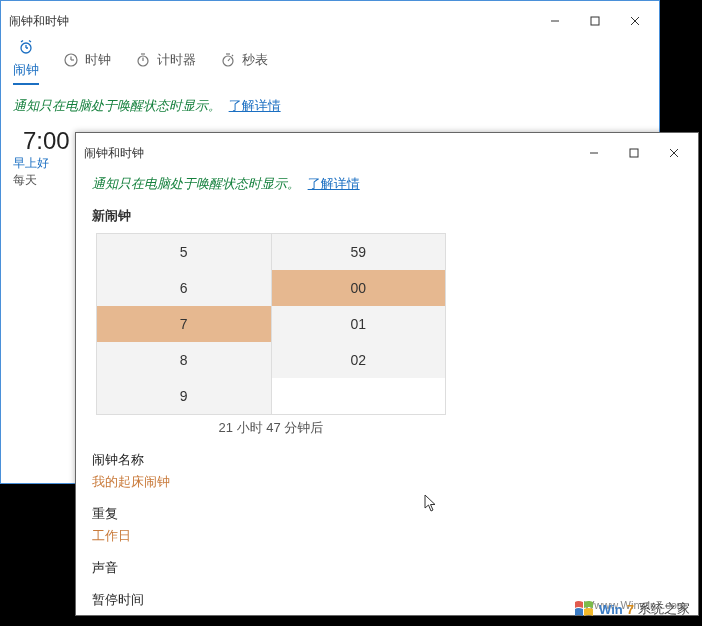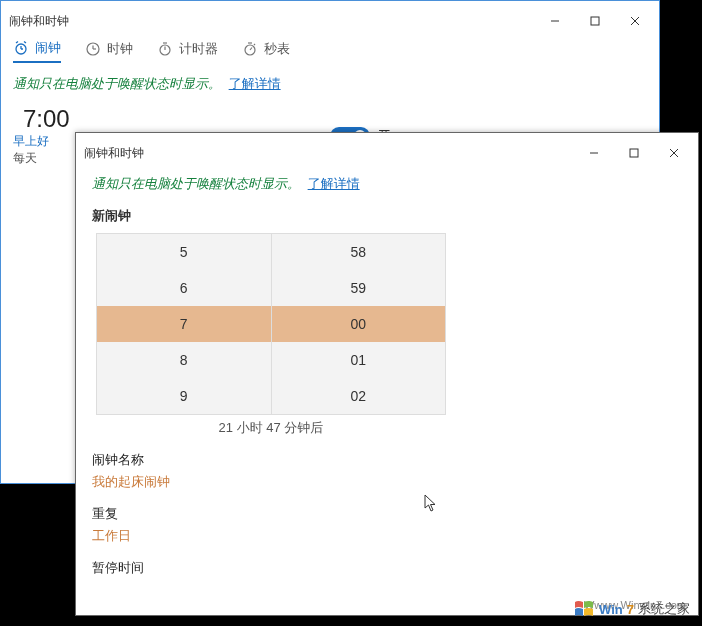--- a/index.html
+++ b/index.html
@@ -20,21 +20,21 @@
     width: 40px; height: 28px; display: flex; align-items: center; justify-content: center;
     font-size: 13px; cursor: pointer;
   }
   .win-btn svg { width: 10px; height: 10px; }
 
   .tabs {
     display: flex; gap: 24px; padding: 6px 12px; font-size: 13px; color: #555;
     align-items: center;
   }
   .tab { display: flex; align-items: center; gap: 6px; padding: 4px 0; cursor: pointer; }
-  .tab.active { color: #1b6fc2; border-bottom: 2px solid #1b6fc2; }
+  .tab.active { color: #1b6fc2; border-bottom: 2px solid #1b6fc2; flex-direction: column; }
   .tab-icon { width: 16px; height: 16px; display:inline-flex; align-items:center; justify-content:center; }
 
   .notice {
     padding: 6px 12px; font-size: 13px;
   }
   .notice-text { color: #15803d; font-style: italic; }
   .notice-link { color: #1b6fc2; text-decoration: underline; cursor: pointer; margin-left: 4px;}
 
   .alarm-row {
     display: flex; align-items: center; padding: 6px 12px; gap: 20px;
@@ -221,40 +221,40 @@
 
     <div class="picker">
       <div class="picker-col" id="hour-col">
           <div class="picker-cell">5</div>
           <div class="picker-cell">6</div>
           <div class="picker-cell selected">7</div>
           <div class="picker-cell">8</div>
           <div class="picker-cell">9</div>
         </div>
       <div class="picker-col" id="minute-col">
-          <div class="picker-cell">58</div>
           <div class="picker-cell">59</div>
           <div class="picker-cell selected">00</div>
           <div class="picker-cell">01</div>
           <div class="picker-cell">02</div>
         </div>
     </div>
     <div class="time-until">21 小时 47 分钟后</div>
 
     <div class="field">
       <div class="field-label">闹钟名称</div>
       <div class="field-value">我的起床闹钟</div>
     </div>
 
     <div class="field">
       <div class="field-label">重复</div>
       <div class="field-value">工作日</div>
     </div>
 
     <div class="field">
+      <div class="field-label">声音</div>
     </div>
 
     <div class="field">
       <div class="field-label">暂停时间</div>
 
     </div>
   </div>
 
   <div class="watermark-small">
     <span>W</span><span>www.Winwin7.com</span>

